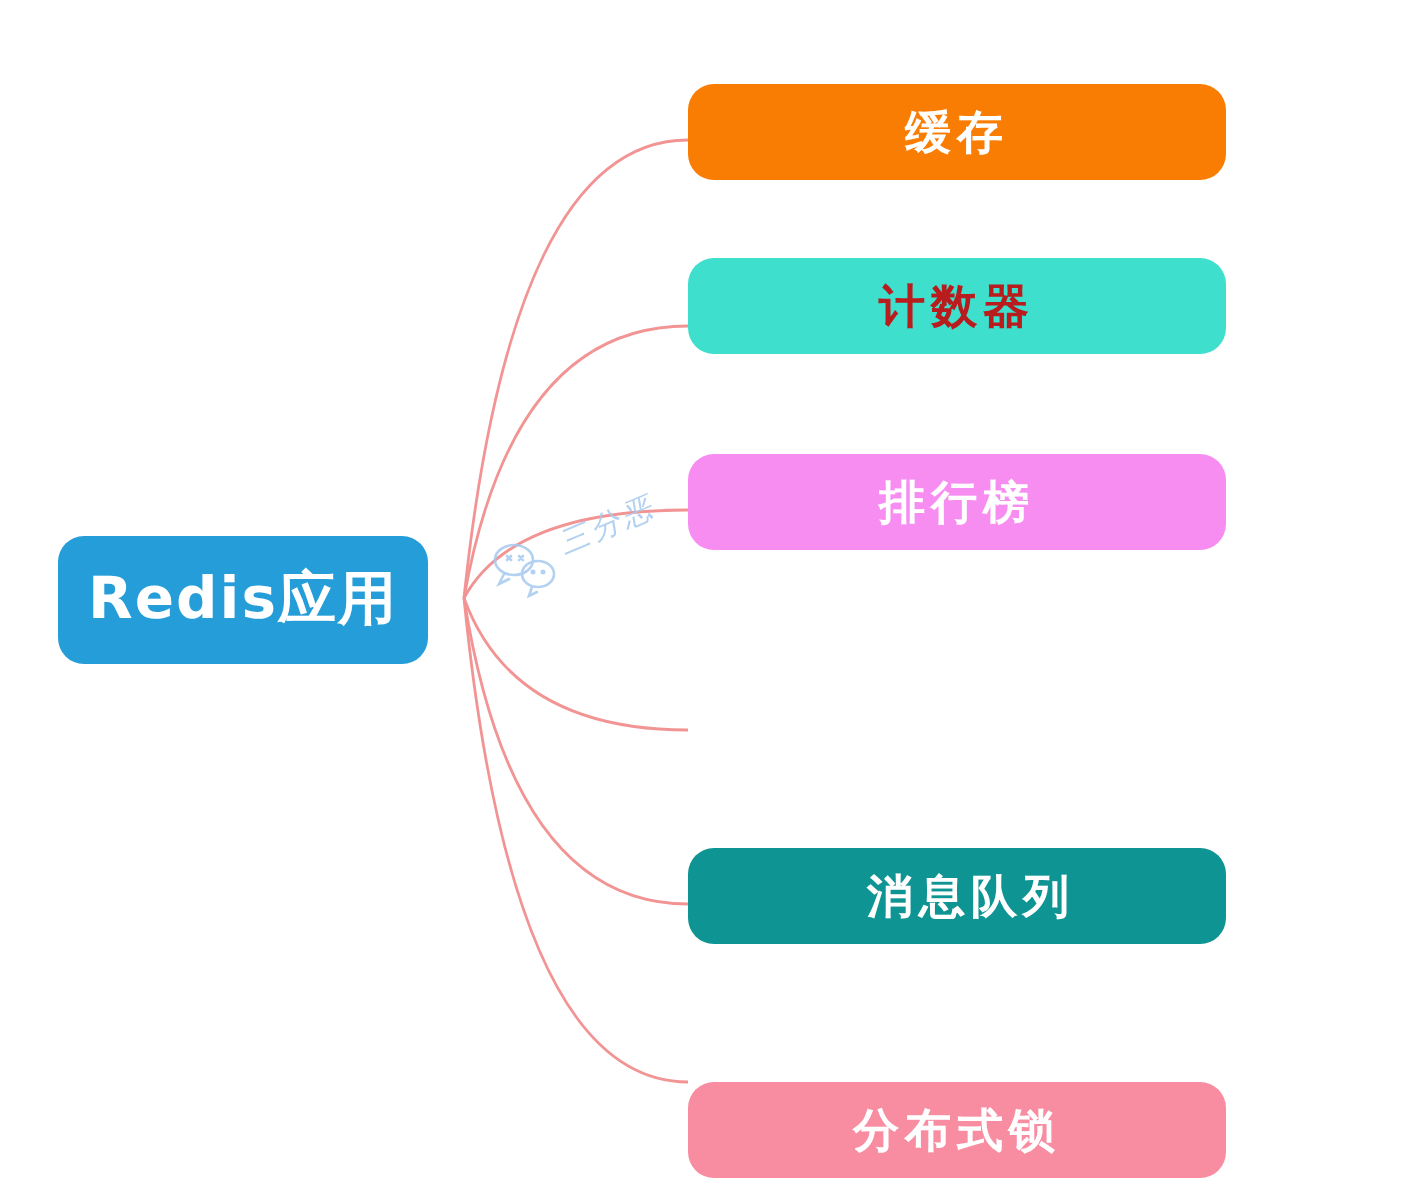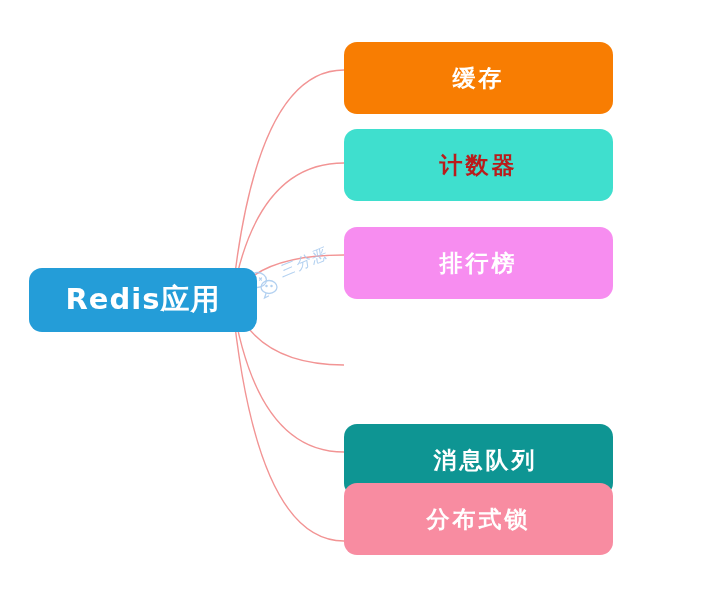--- a/index.html
+++ b/index.html
@@ -31,30 +31,30 @@
     align-items: center;
     justify-content: center;
     color: #ffffff;
     font-weight: bold;
     box-sizing: border-box;
     cursor: default;
   }
   .root-node {
     left: 29px;
     top: 268px;
-    width: 228px;
+    width: 185px;
     height: 64px;
     border-radius: 13px;
     font-size: 29px;
     letter-spacing: 1px;
   }
   .branch-node {
     left: 344px;
     width: 269px;
-    height: 72px;
+    height: 48px;
     border-radius: 13px;
     font-size: 23px;
     letter-spacing: 3px;
   }
   .watermark-group {
     opacity: 0.85;
   }
   .wm-stroke {
     fill: none;
     stroke: var(--watermark, #A6C9EE);
@@ -102,15 +102,15 @@
 
   <div class="node branch-node" style="top: 42px; background: rgb(248, 125, 2); color: rgb(255, 255, 255);">缓存</div>
 
   <div class="node branch-node" style="top: 129px; background: rgb(63, 223, 206); color: #b91c1c;">计数器</div>
 
   <div class="node branch-node" style="top: 227px; background: rgb(247, 141, 240); color: rgb(255, 255, 255);">排行榜</div>
 
 
   <div class="node branch-node" style="top: 424px; background: rgb(14, 149, 147); color: rgb(255, 255, 255); padding-left: 14px;">消息队列</div>
 
-  <div class="node branch-node" style="top: 483px; background: rgb(248, 140, 161); color: rgb(255, 255, 255);">分布式锁</div>
+  <div class="node branch-node" style="top: 541px; background: rgb(248, 140, 161); color: rgb(255, 255, 255);">分布式锁</div>
 
 </div>
 
 </body></html>

